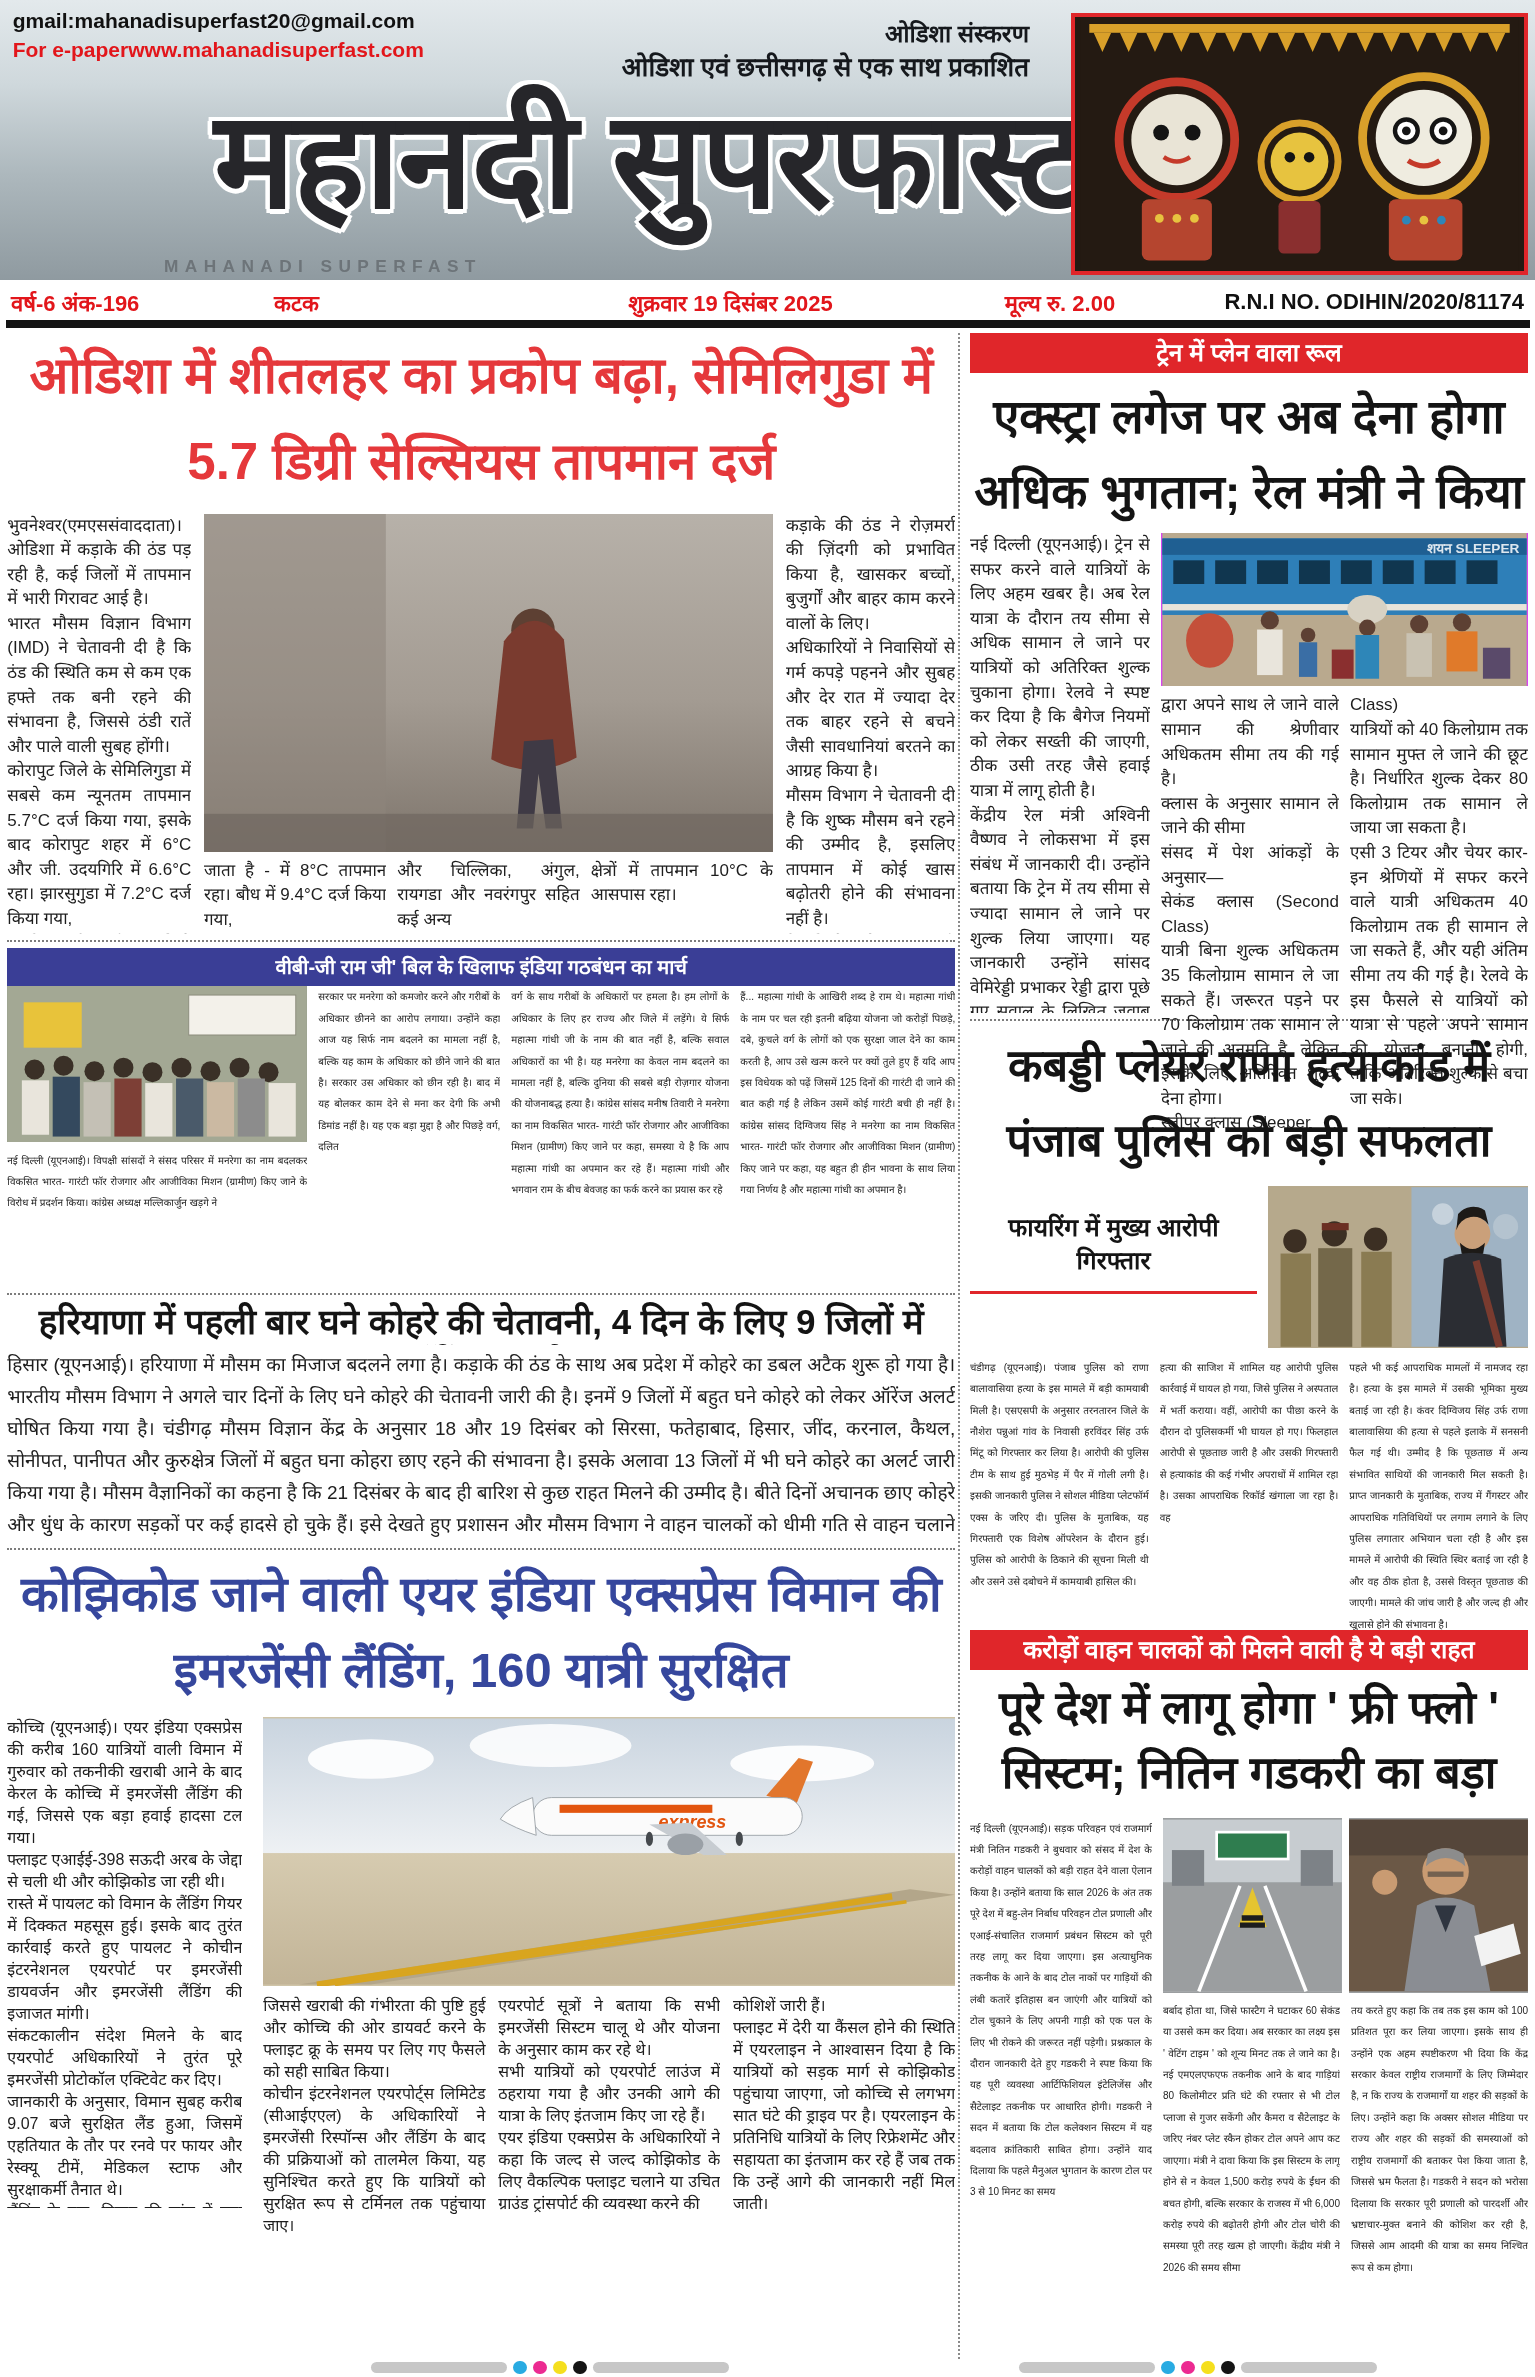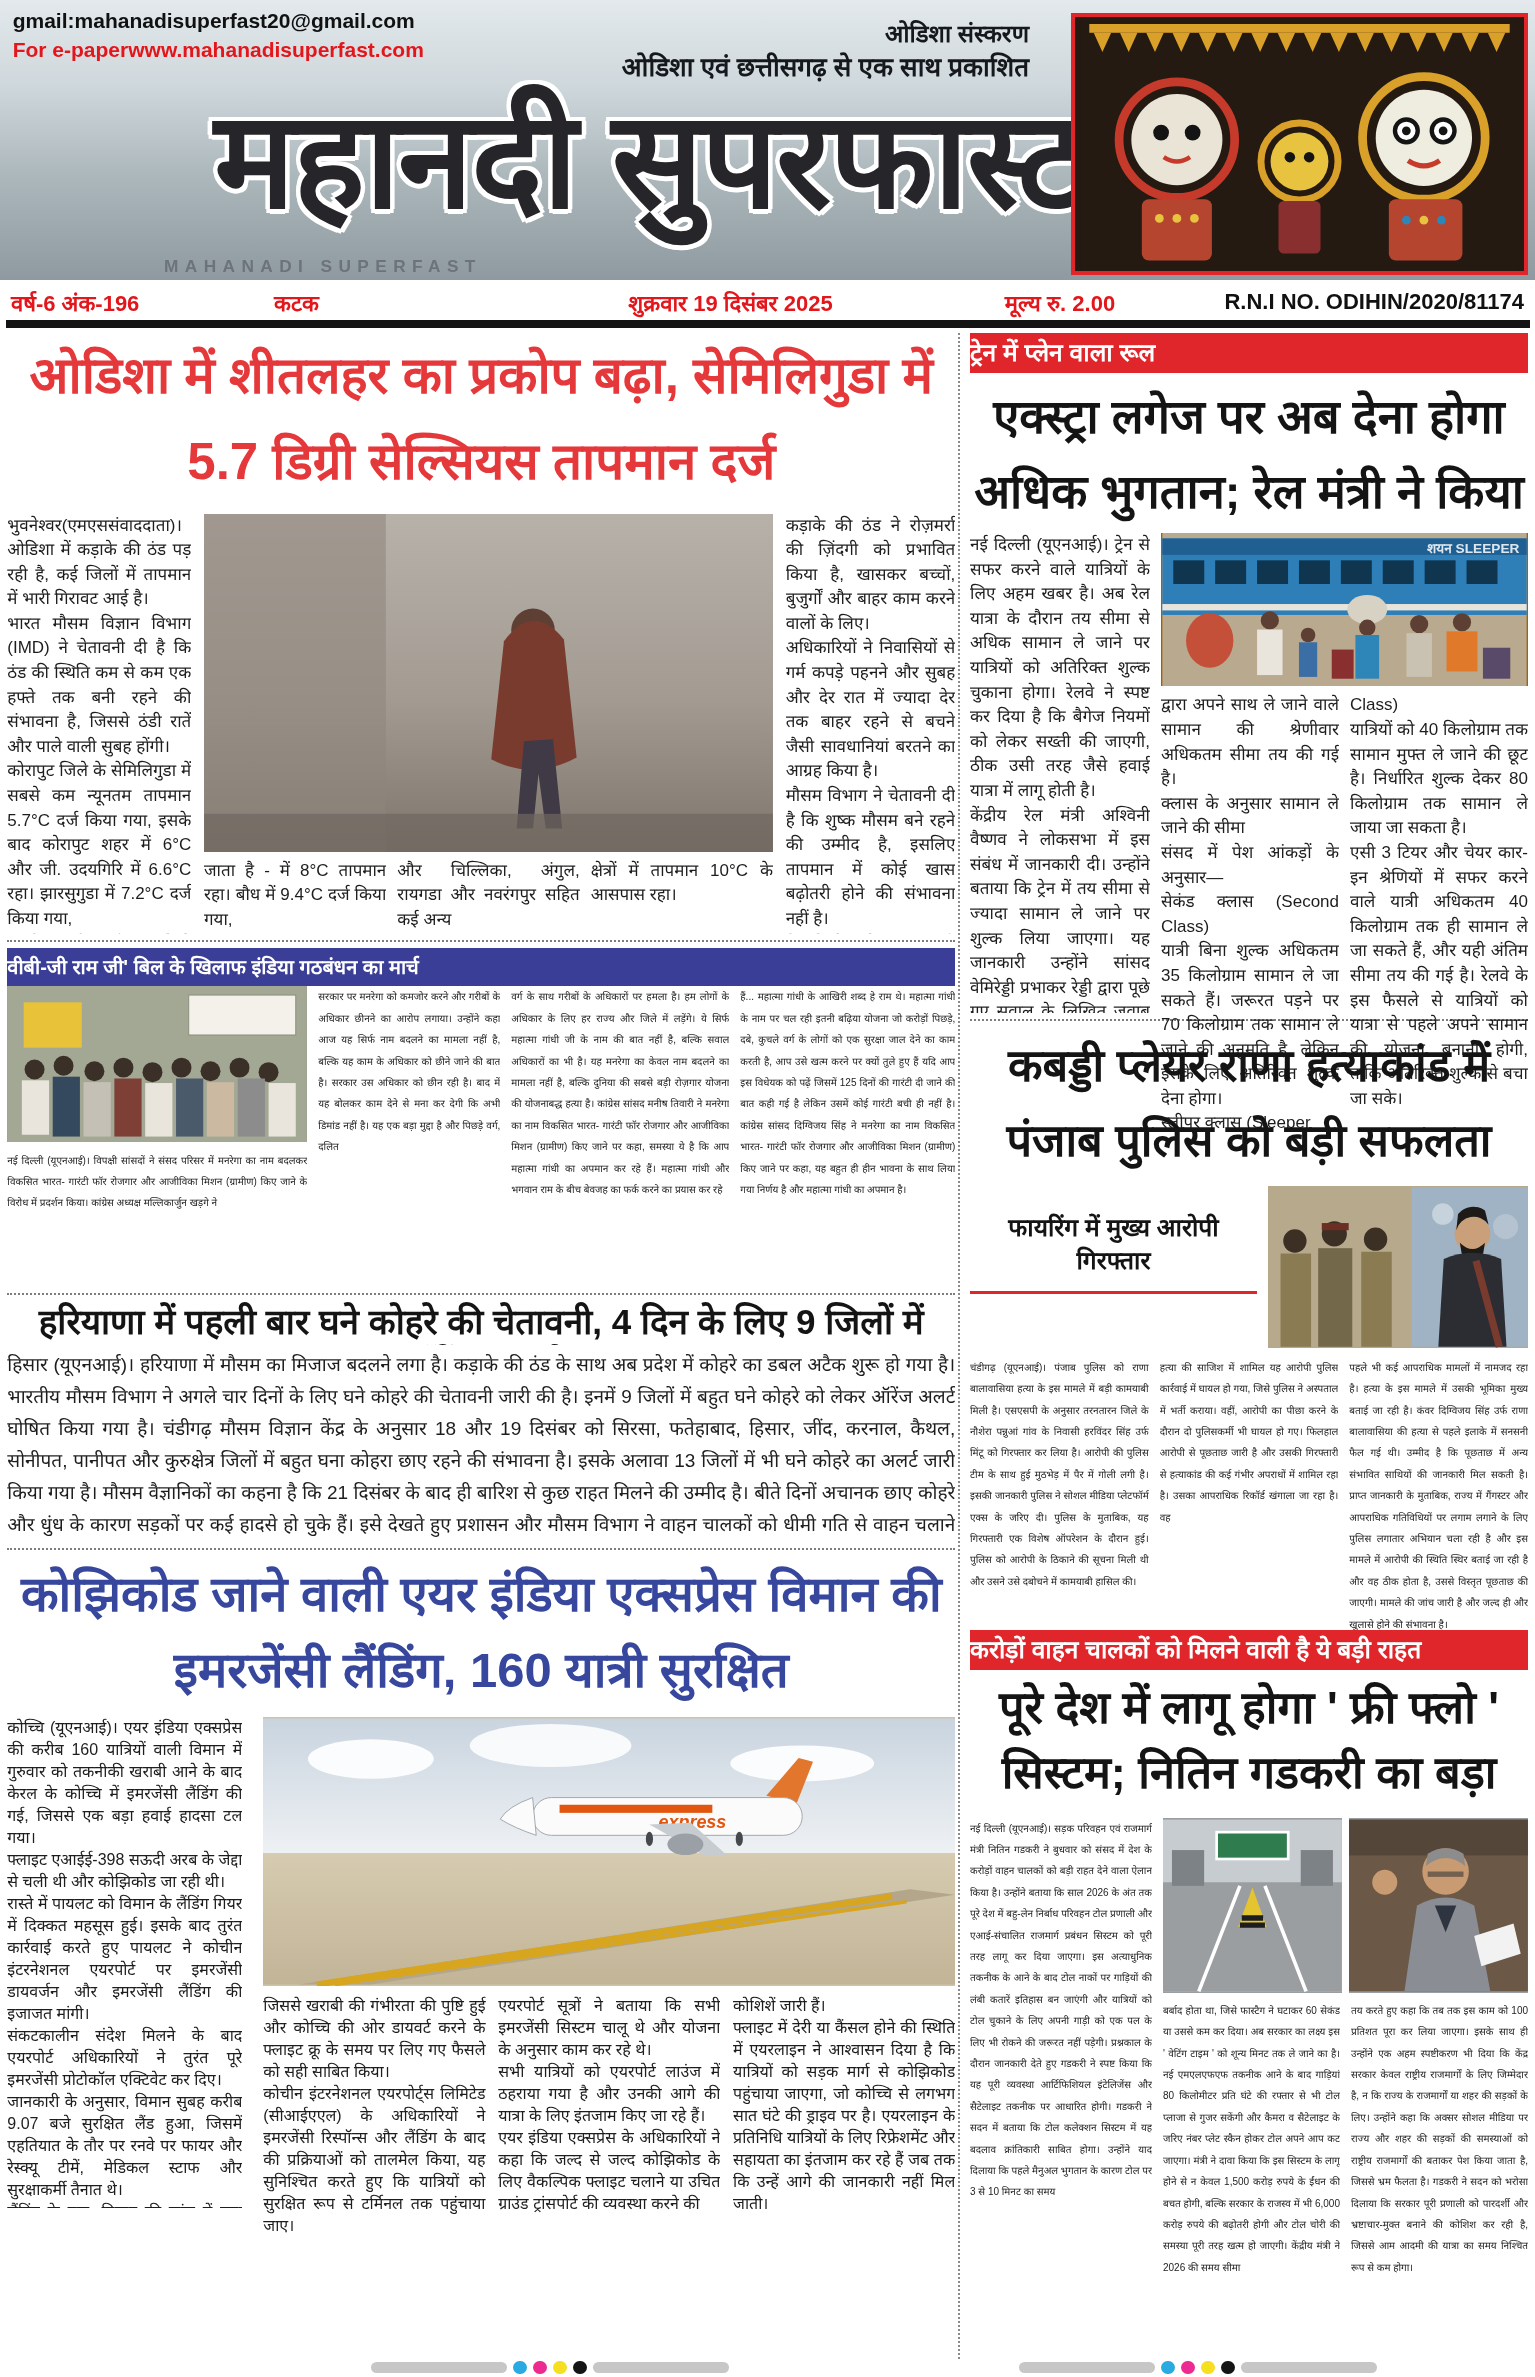--- a/index.html
+++ b/index.html
@@ -27,21 +27,21 @@
           font-size:22px;font-weight:bold;}
   .dl-red{color:#e2161b;}
   .dl-black{color:#111;}
   .blackrule{position:absolute;top:320px;left:5.5px;right:5.5px;height:8.2px;background:#141414;}
   
   #leftcol{position:absolute;left:7.3px;top:333px;width:948px;}
   #rightcol{position:absolute;left:970px;top:333px;width:558px;}
   .vdiv{position:absolute;left:958px;top:333px;height:2026px;border-left:2.7px dotted #8a8a8a;}
   .hsep{border-top:2.7px dotted #7d7d7d;margin:6.4px 0;}
   
-  .kicker{background:#e0262a;color:#fff;font-weight:bold;text-align:left;
+  .kicker{background:#e0262a;color:#fff;font-weight:bold;text-align:center;
           font-size:24.6px;height:40px;line-height:40px;overflow:hidden;}
   .kicker-blue{background:#3a3e96;height:38px;line-height:38px;font-size:20px;}
   .hl{font-weight:bold;text-align:center;color:#141414;}
   .hl-red{color:#e5383b;font-size:51px;line-height:86px;height:175px;overflow:hidden;}
   .hl-train{font-size:47px;line-height:75px;height:151px;margin-top:5.5px;overflow:hidden;}
   .hl-kharge{font-size:53px;line-height:75px;height:151px;margin:3.6px 0 7.3px 0;overflow:hidden;}
   .hl-haryana{font-size:35px;line-height:42px;height:44px;overflow:hidden;}
   .hl-blue{color:#36479d;font-size:49px;line-height:76px;height:155px;margin-top:1.8px;overflow:hidden;}
   .hl-kb{font-size:45px;line-height:75px;height:151px;margin-top:3.6px;overflow:hidden;}
   .hl-gd{font-size:45px;line-height:65px;height:135px;margin-top:5.5px;overflow:hidden;}
@@ -55,21 +55,21 @@
   .cw-c1{width:184px;}
   .cw-mid{width:569px;}
   .cw-photo{height:338px;background:#a89f97;}
   .cw-photo svg{width:100%;height:100%;display:block;}
   .cw-caps{display:flex;gap:11px;margin-top:7.3px;}
   .cw-caps .bodytxt{flex:1;}
   .cw-c3{flex:1;}
   .tr-body{display:flex;gap:11px;height:480px;margin-top:3.6px;}
   .tr-c1{width:180px;}
   .tr-right{flex:1;}
-  .tr-photo{height:153px;position:relative;background:#a16207;}
+  .tr-photo{height:153px;position:relative;background:#d946ef;}
   .tr-photo svg{width:100%;height:100%;display:block;}
   .tr-cols{display:flex;gap:11px;margin-top:7.3px;}
   .tr-cols .bodytxt{flex:1;}
   .kh-body{display:flex;gap:11px;height:300px;}
   .kh-left{width:300px;}
   .kh-photo{height:156px;background:#9aa08f;}
   .kh-photo svg{width:100%;height:100%;display:block;}
   .kh-m{width:182px;}
   .kh-a{width:218px;}
   .kh-b{flex:1;}

